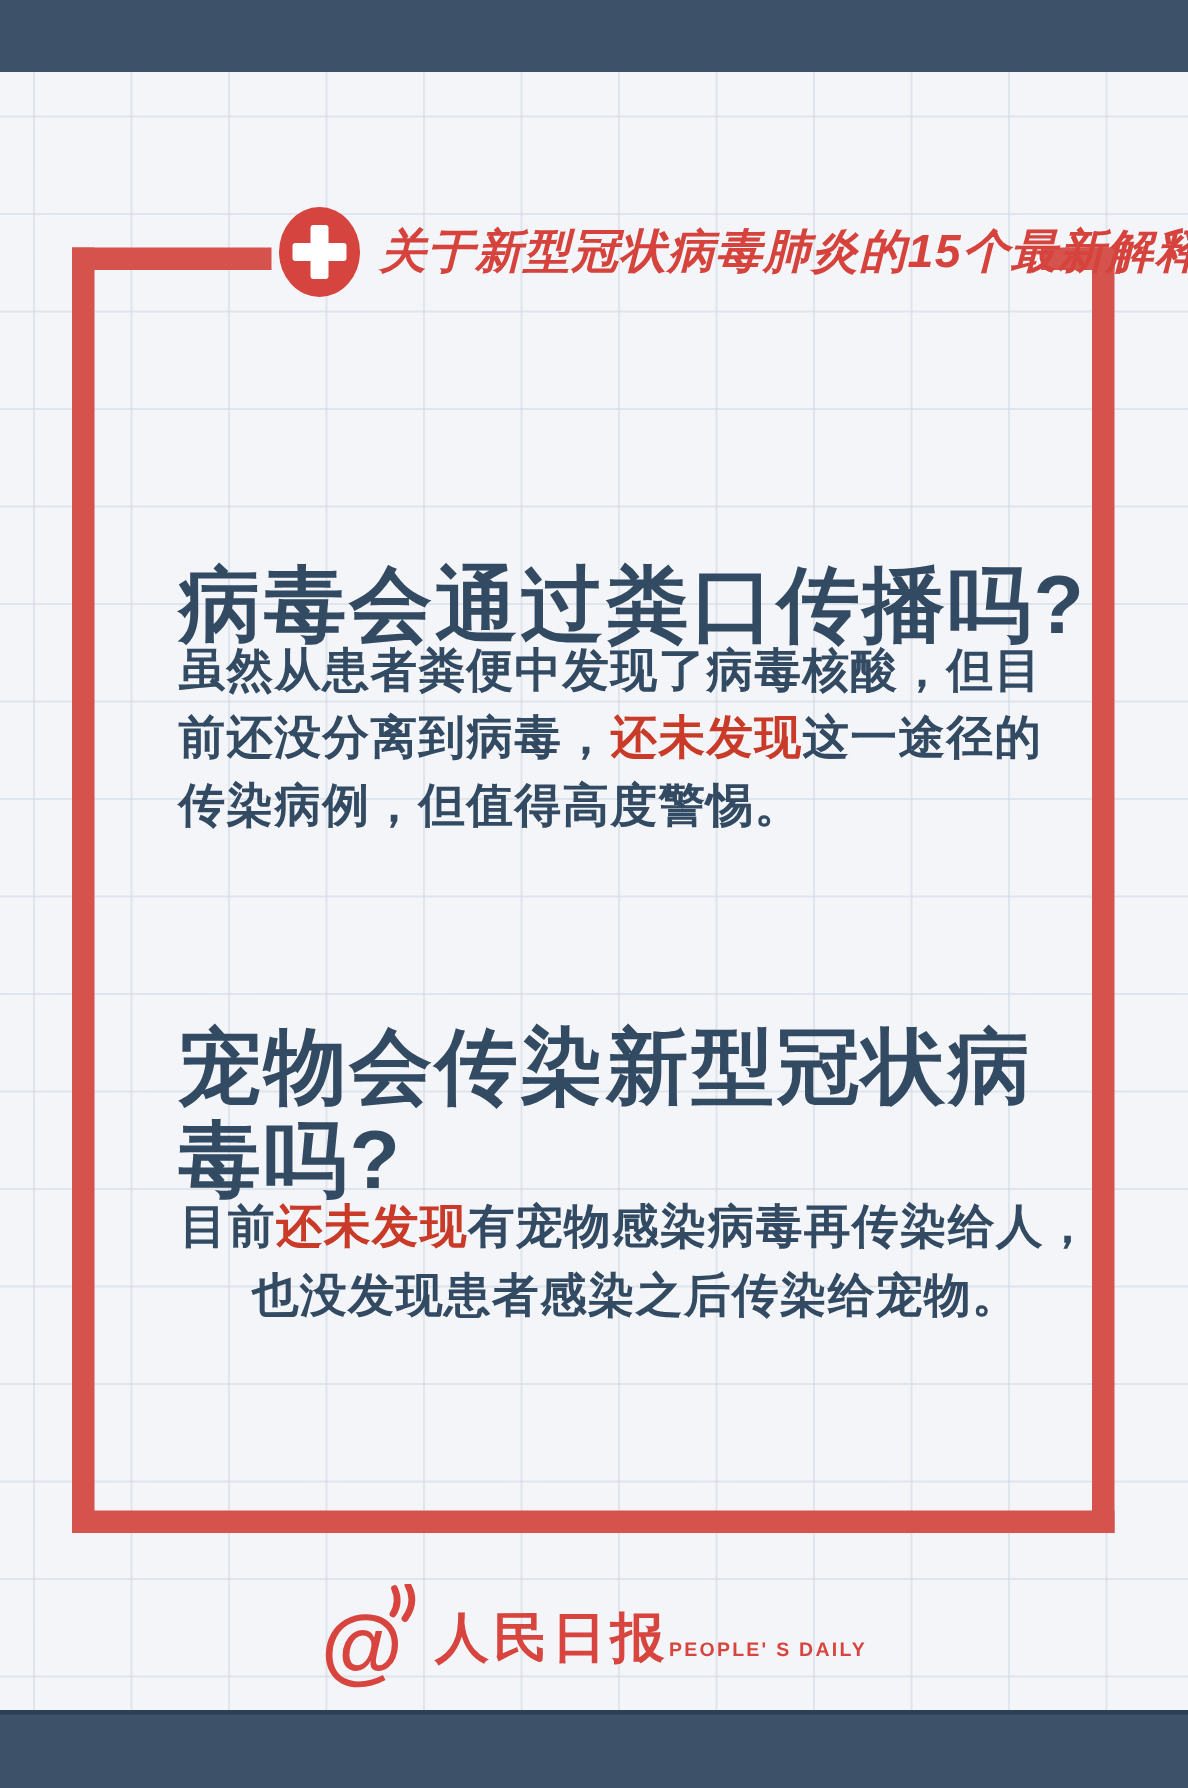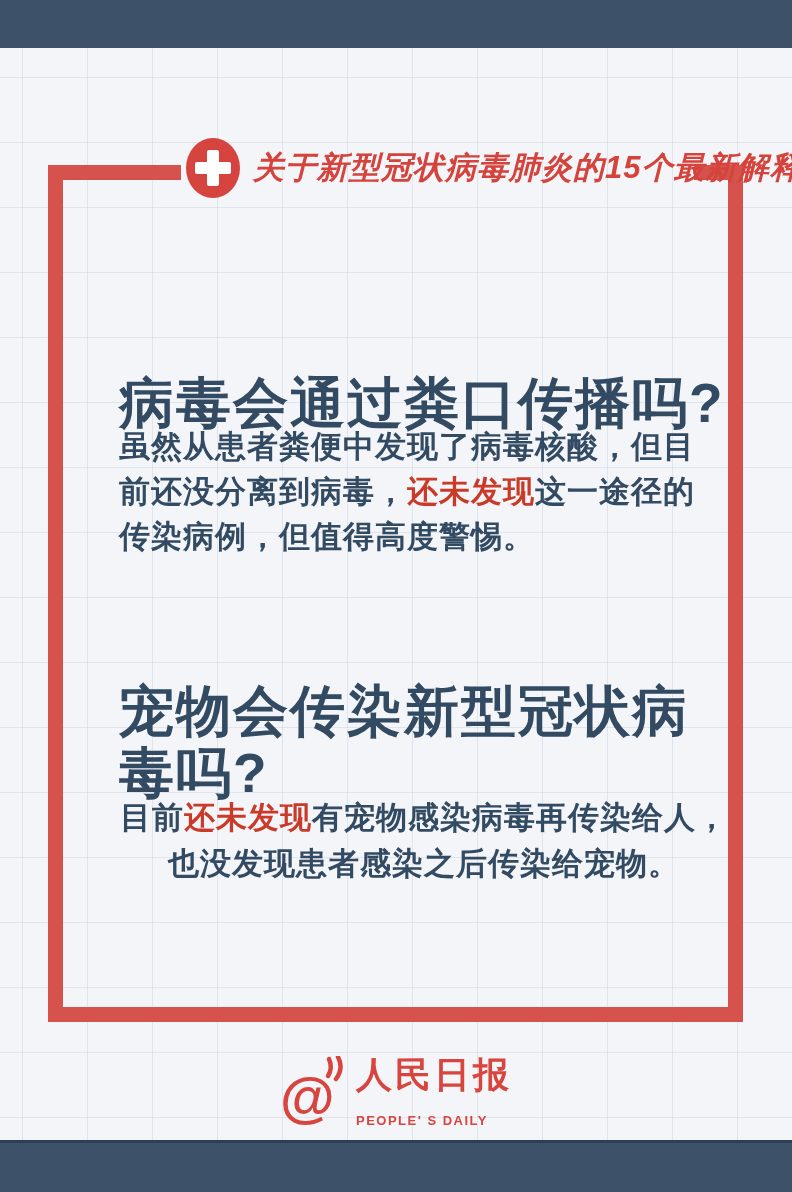--- a/index.html
+++ b/index.html
@@ -115,21 +115,21 @@
   
   .footer-logo {
     position: absolute;
     left: 0; right: 0;
     top: 1056px;
     display: flex;
     justify-content: center;
     align-items: center;
     gap: 8px;
   }
-  .logo-text-col { display: flex; flex-direction: column; }
+  .logo-text-col { display: flex; flex-direction: row; }
   .logo-cn {
     color: #d8453f;
     font-size: 36px;
     font-weight: bold;
     letter-spacing: 3px;
     line-height: 38px;
   }
   .logo-en {
     color: #d8453f;
     font-size: 13px;

